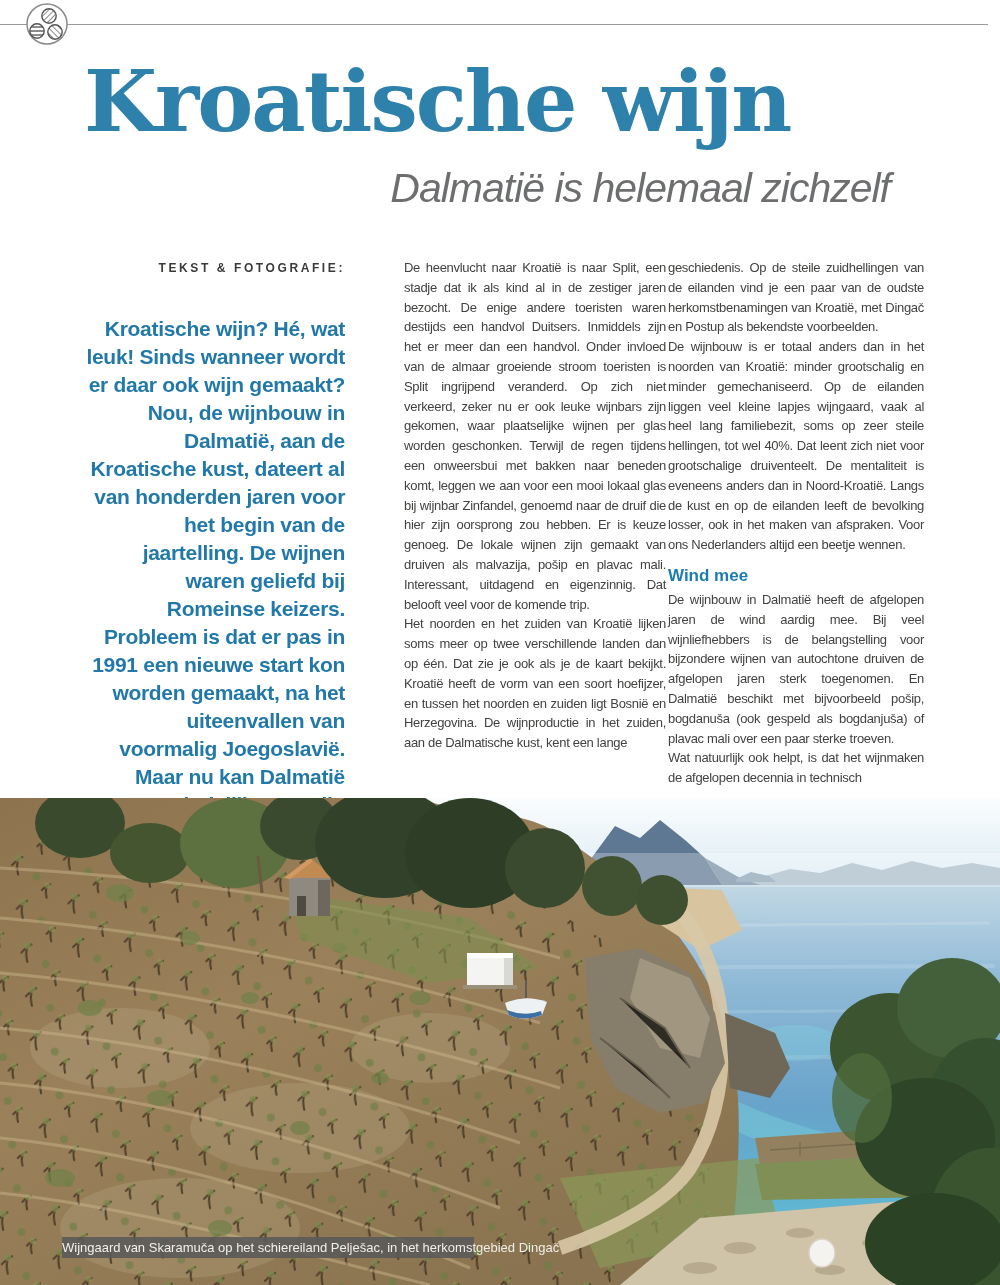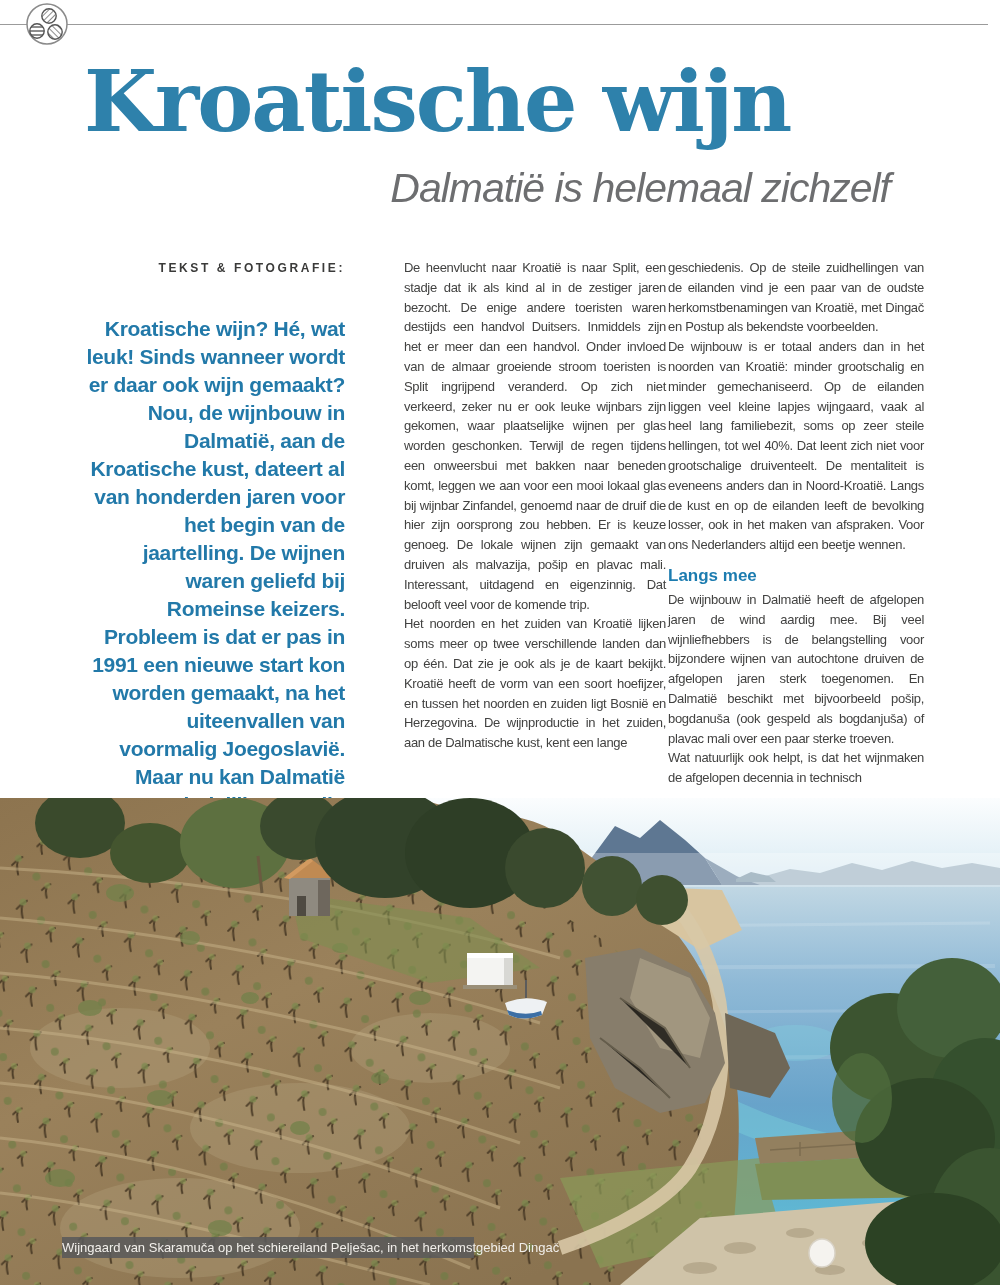--- a/index.html
+++ b/index.html
@@ -115,21 +115,21 @@
   </div>
 
   <div class="col col2 body-text">
     <p>De heenvlucht naar Kroatië is naar Split, een stadje dat ik als kind al in de zestiger jaren bezocht. De enige andere toeristen waren destijds een handvol Duitsers. Inmiddels zijn het er meer dan een handvol. Onder invloed van de almaar groeiende stroom toeristen is Split ingrijpend veranderd. Op zich niet verkeerd, zeker nu er ook leuke wijnbars zijn gekomen, waar plaatselijke wijnen per glas worden geschonken. Terwijl de regen tijdens een onweersbui met bakken naar beneden komt, leggen we aan voor een mooi lokaal glas bij wijnbar Zinfandel, genoemd naar de druif die hier zijn oorsprong zou hebben. Er is keuze genoeg. De lokale wijnen zijn gemaakt van druiven als malvazija, pošip en plavac mali. Interessant, uitdagend en eigenzinnig. Dat belooft veel voor de komende trip.</p>
     <p>Het noorden en het zuiden van Kroatië lijken soms meer op twee verschillende landen dan op één. Dat zie je ook als je de kaart bekijkt. Kroatië heeft de vorm van een soort hoefijzer, en tussen het noorden en zuiden ligt Bosnië en Herzegovina. De wijnproductie in het zuiden, aan de Dalmatische kust, kent een lange</p>
   </div>
 
   <div class="col col3 body-text">
     <p>geschiedenis. Op de steile zuidhellingen van de eilanden vind je een paar van de oudste herkomstbenamingen van Kroatië, met Dingač en Postup als bekendste voorbeelden.</p>
     <p>De wijnbouw is er totaal anders dan in het noorden van Kroatië: minder grootschalig en minder gemechaniseerd. Op de eilanden liggen veel kleine lapjes wijngaard, vaak al heel lang familiebezit, soms op zeer steile hellingen, tot wel 40%. Dat leent zich niet voor grootschalige druiventeelt. De mentaliteit is eveneens anders dan in Noord-Kroatië. Langs de kust en op de eilanden leeft de bevolking losser, ook in het maken van afspraken. Voor ons Nederlanders altijd een beetje wennen.</p>
-    <h3>Langs mee</h3>
+    <h3>Wind mee</h3>
     <p>De wijnbouw in Dalmatië heeft de afgelopen jaren de wind aardig mee. Bij veel wijnliefhebbers is de belangstelling voor bijzondere wijnen van autochtone druiven de afgelopen jaren sterk toegenomen. En Dalmatië beschikt met bijvoorbeeld pošip, bogdanuša (ook gespeld als bogdanjuša) of plavac mali over een paar sterke troeven.</p>
     <p>Wat natuurlijk ook helpt, is dat het wijnmaken de afgelopen decennia in technisch</p>
   </div>
 
   <figure class="photo">
     <svg width="1000" height="487" viewBox="0 0 1000 487">
       <defs>
         <linearGradient id="sky" x1="0" y1="0" x2="0" y2="1">
           <stop offset="0" stop-color="#fbfdfe"></stop>
           <stop offset="1" stop-color="#d6e9f2"></stop>

